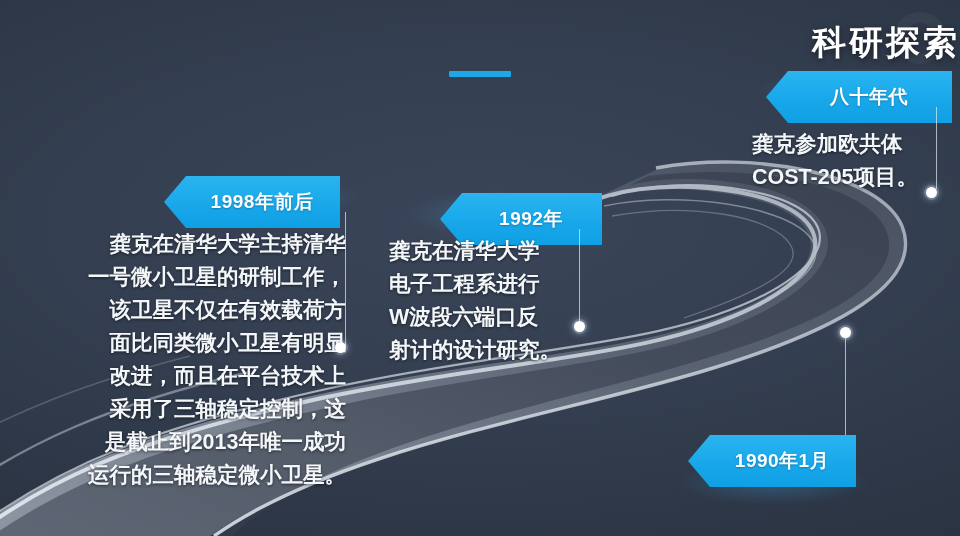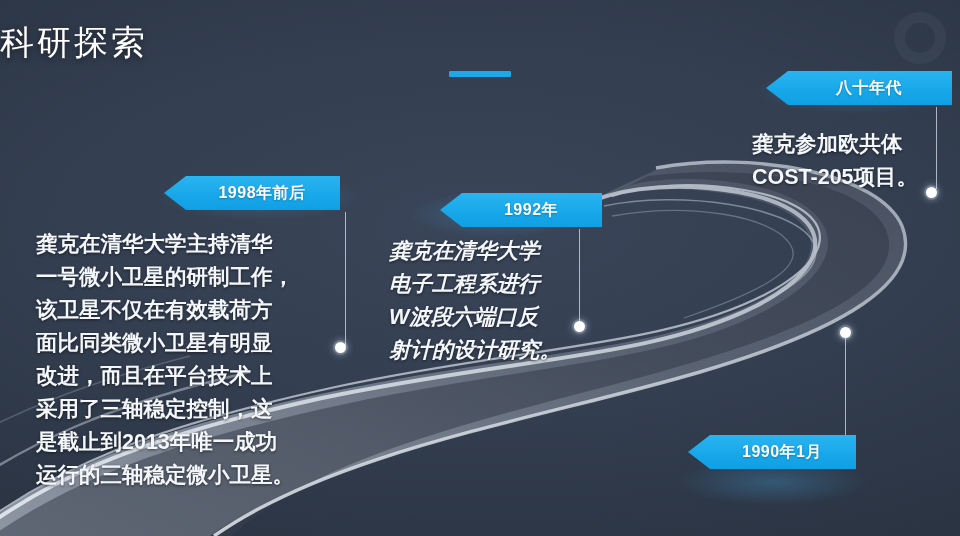--- a/index.html
+++ b/index.html
@@ -20,25 +20,25 @@
     border-radius:50%;
     border:11px solid rgba(255,255,255,0.045);
     box-sizing:border-box;
   }
   
   .road-layer{position:absolute;inset:0;}
   .road-layer svg{position:absolute;top:0;left:0;}
   
   .badge{
     position:absolute;
-    height:34px;
+    height:52px;
     display:flex;align-items:center;justify-content:center;
     background:linear-gradient(180deg,#2ab4f0 0%,#18a8ea 55%,#0f9fe3 100%);
     color:#ffffff;
-    font-size:16px;font-weight:bold;letter-spacing:.5px;
+    font-size:19px;font-weight:bold;letter-spacing:.5px;
     clip-path:polygon(22px 0, 100% 0, 100% 100%, 22px 100%, 0 50%);
     padding-left:20px;
     box-sizing:border-box;
     white-space:nowrap;
     text-shadow:0 1px 2px rgba(0,0,0,.25);
   }
   .badge-glow{
     position:absolute;
     height:46px;
     border-radius:50%;
@@ -48,40 +48,40 @@
   
   .txt{
     position:absolute;
     color:#f4f7fa;
     font-weight:bold;
     font-size:21.5px;
     line-height:33px;
     text-shadow:0 1px 3px rgba(0,0,0,.55);
     white-space:pre-line;
   }
-  .txt.right{}
+  .txt.right{text-align:right;}
   .txt.left{text-align:left;}
   
   .conn{
     position:absolute;
     width:1px;
     background:rgba(222,232,242,.72);
   }
   .dot{
     position:absolute;
     width:11px;height:11px;border-radius:50%;
     background:#ffffff;
     box-shadow:0 0 0 2px rgba(255,255,255,.18), 0 0 7px 2px rgba(190,215,240,.45);
   }
   
   .title{
     position:absolute;left:0;right:0;top:20px;
-    text-align:left;
+    text-align:right;
     color:#ffffff;
-    font-size:34px;font-weight:normal;letter-spacing:3px;
+    font-size:34px;font-weight:bold;letter-spacing:3px;
     text-shadow:0 2px 6px rgba(0,0,0,.5);
   }
   .title-rule{
     position:absolute;top:71px;left:50%;transform:translateX(-50%);
     width:62px;height:6px;border-radius:1px;
     background:#1fa8e8;
   }
 </style>
 </head>
 <body>
@@ -180,21 +180,21 @@
   <div class="conn" style="left:936px;top:107px;height:82px;"></div>
   <div class="dot" style="left:926px;top:187px;"></div>
 
   <div class="dot" style="left:840px;top:327px;"></div>
   <div class="conn" style="left:845px;top:338px;height:122px;"></div>
   <div class="badge-glow" style="left:678px;top:459px;width:190px;"></div>
   <div class="badge" style="left:688px;top:435px;width:168px;">1990年1月</div>
 
   <div class="badge-glow" style="left:408px;top:191px;width:182px;"></div>
   <div class="badge" style="left:440px;top:193px;width:162px;">1992年</div>
-  <div class="txt left" style="left:389px;top:235px;width:190px;font-style:italic;">龚克在清华大学
+  <div class="txt left" style="left:389px;top:235px;width:190px;">龚克在清华大学
 电子工程系进行
 W波段六端口反
 射计的设计研究。</div>
   <div class="conn" style="left:579px;top:229px;height:94px;"></div>
   <div class="dot" style="left:574px;top:321px;"></div>
 
   <div class="badge-glow" style="left:160px;top:174px;width:200px;"></div>
   <div class="badge" style="left:164px;top:176px;width:176px;">1998年前后</div>
   <div class="txt right" style="left:36px;top:228px;width:310px;">龚克在清华大学主持清华
 一号微小卫星的研制工作，

